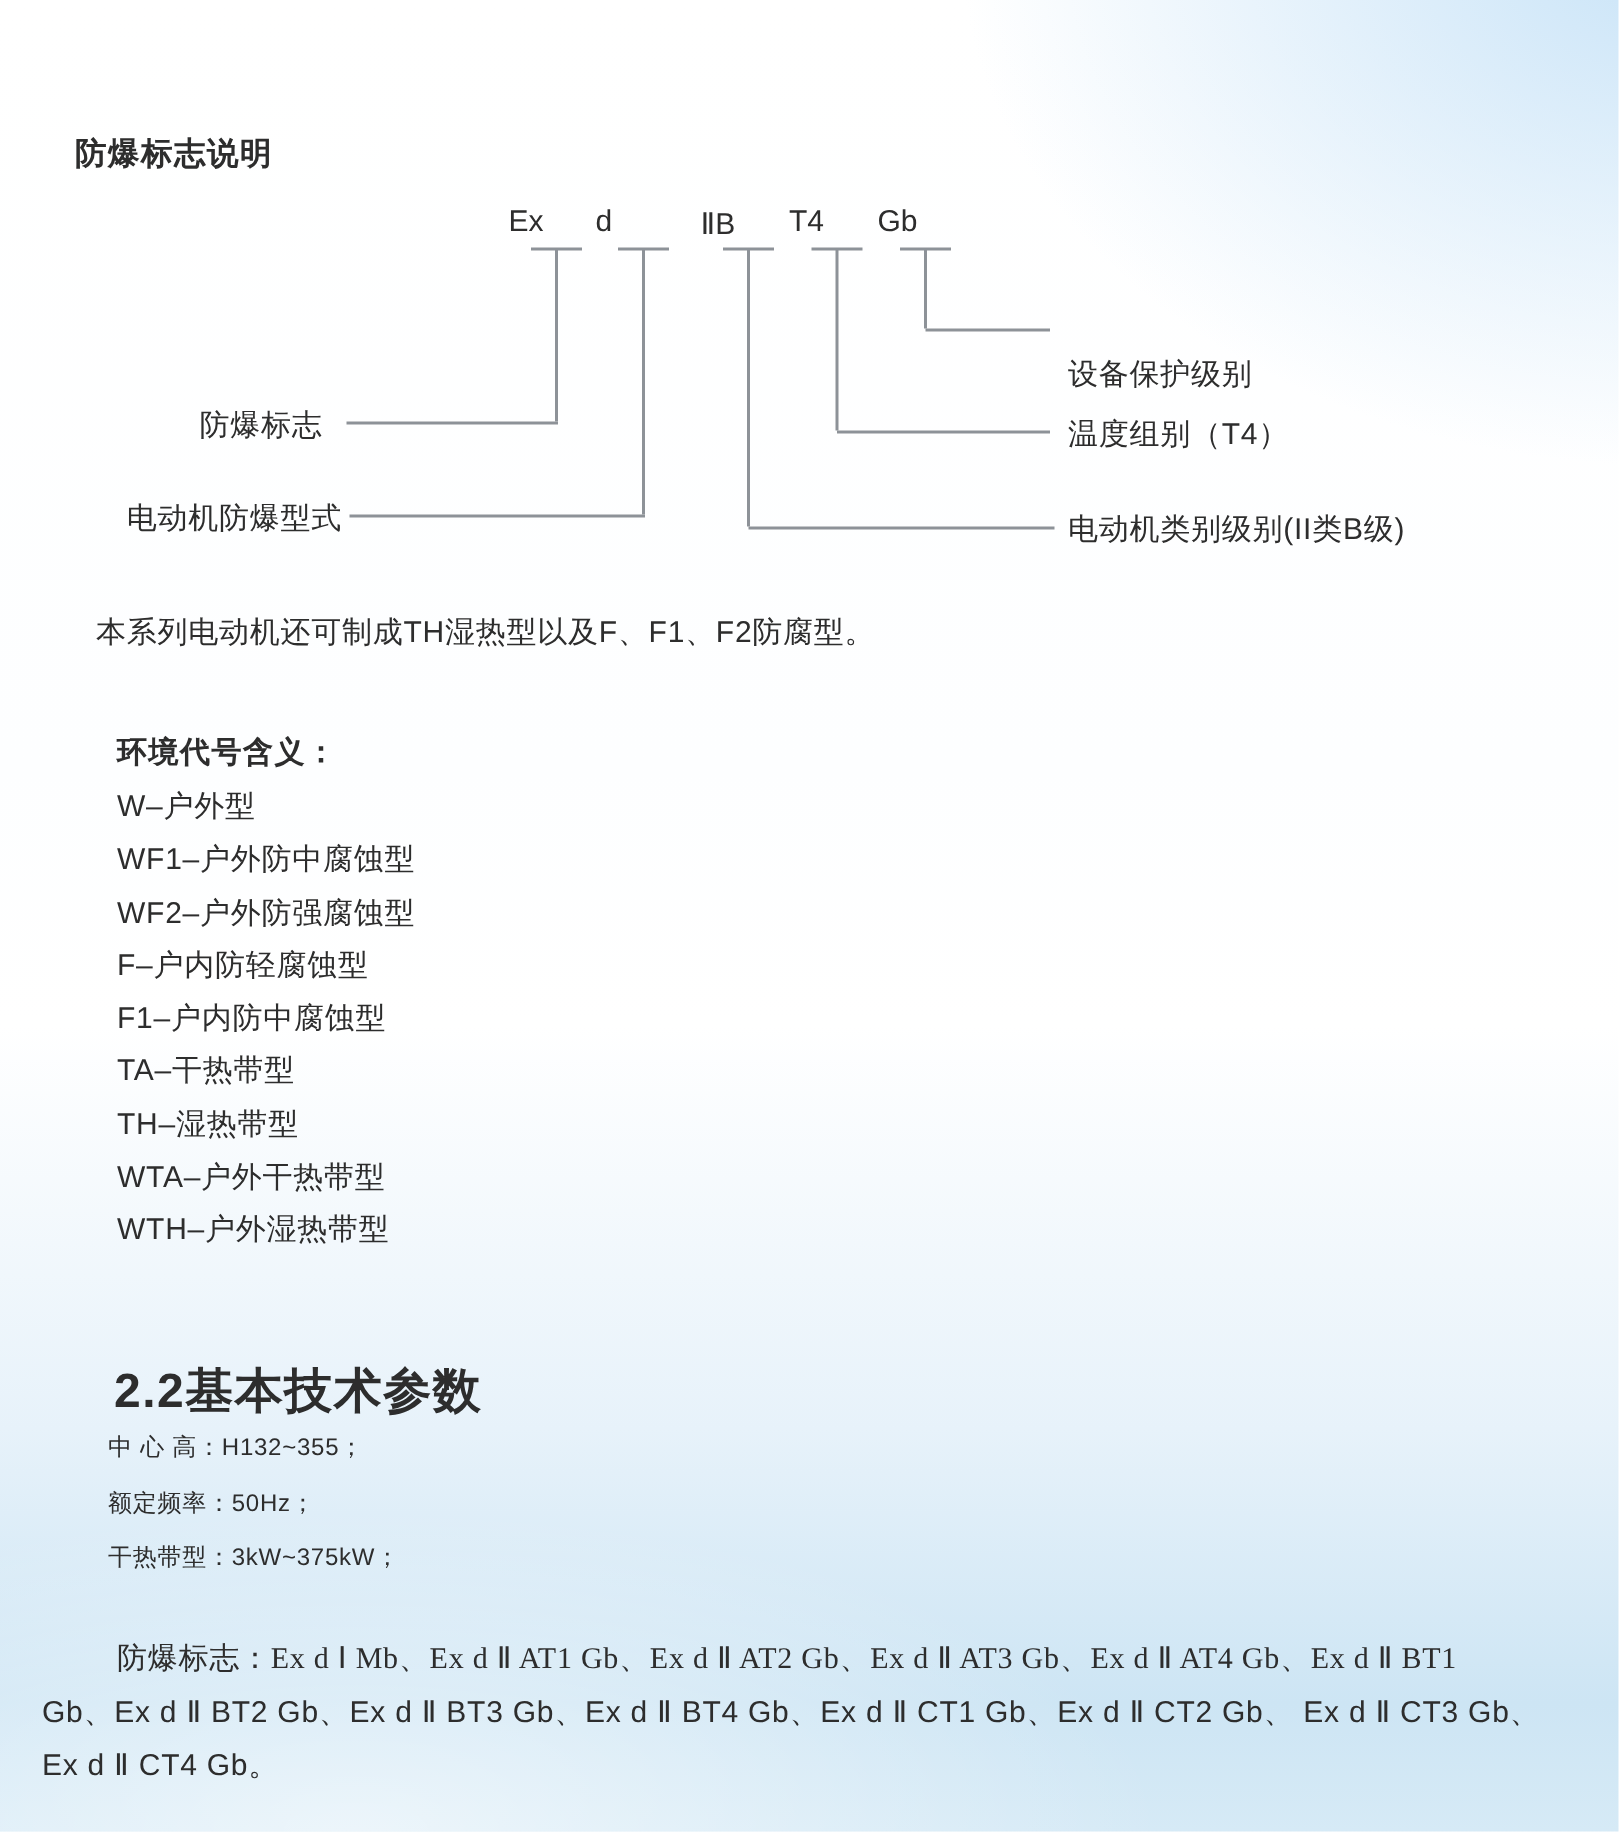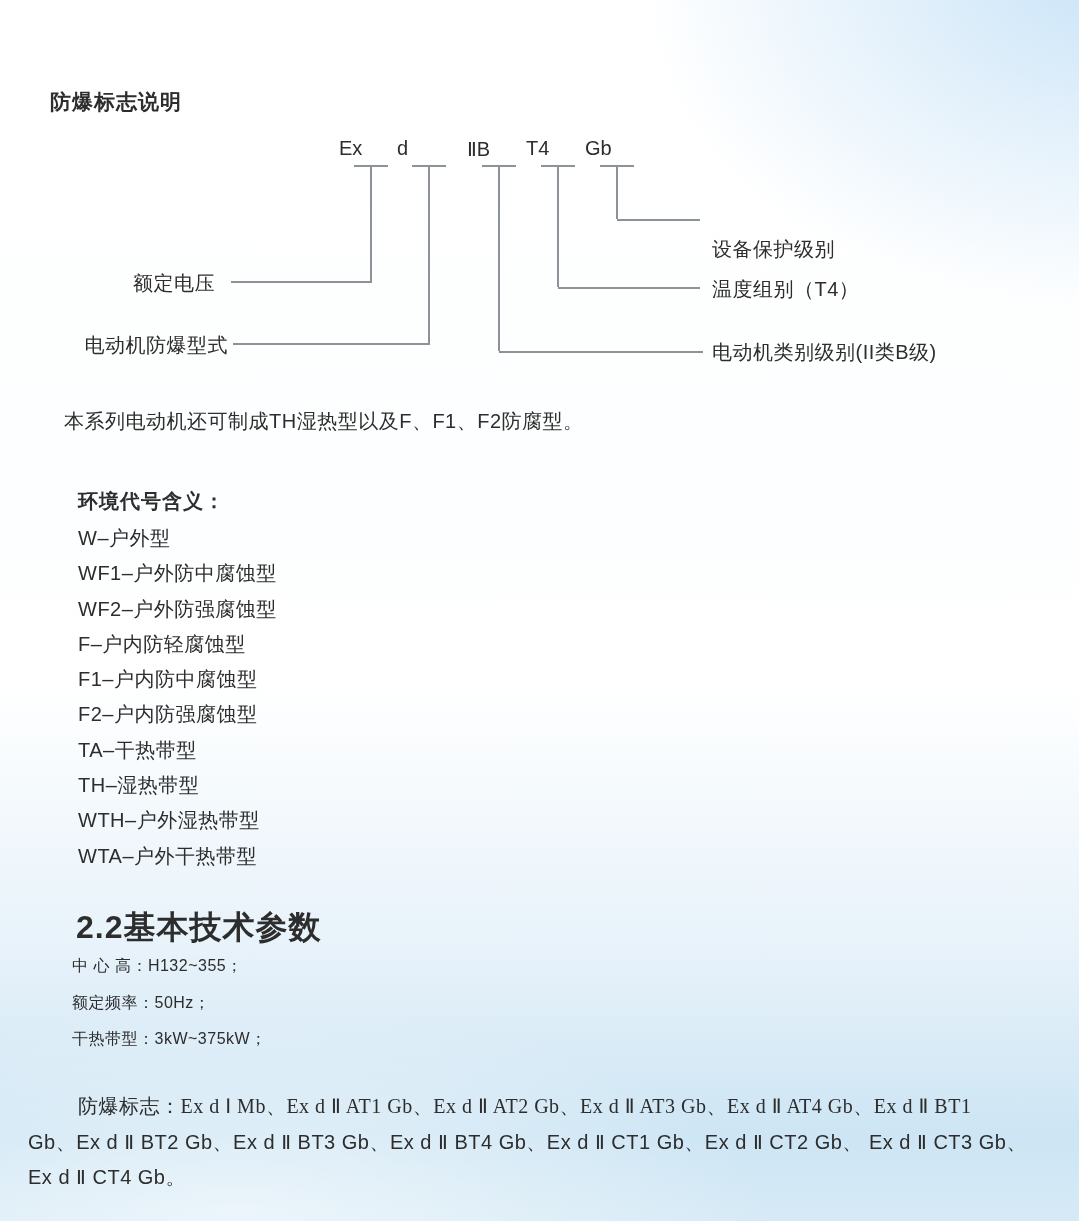--- a/index.html
+++ b/index.html
@@ -58,39 +58,38 @@
   <div class="abs hline" style="left:617px;top:219px;width:83px;"></div>
   <div class="abs hline" style="left:558px;top:287px;width:142px;"></div>
   <div class="abs hline" style="left:499px;top:351px;width:204px;"></div>
   <div class="abs hline" style="left:231px;top:281px;width:141px;"></div>
   <div class="abs hline" style="left:233px;top:343px;width:197px;"></div>
 
   <div class="abs dlabel" style="left:712px;top:208px;margin-top:28px;">设备保护级别</div>
   <div class="abs dlabel" style="left:712px;top:276px;">温度组别（T4）</div>
   <div class="abs dlabel" style="left:712px;top:339px;">电动机类别级别(II类B级)</div>
 
-  <div class="abs dlabel dlabel-left" style="left:60px;top:270px;width:155px;">额定电压</div>
+  <div class="abs dlabel dlabel-left" style="left:60px;top:270px;width:155px;">防爆标志</div>
   <div class="abs dlabel dlabel-left" style="left:60px;top:332px;width:168px;">电动机防爆型式</div>
 </div>
 
 <div class="abs para" style="left:64px;top:408px;">本系列电动机还可制成TH湿热型以及F、F1、F2防腐型。</div>
 
 <div>
   <div class="abs env-head" style="left:78px;top:488px;">环境代号含义：</div>
   <div class="abs env-list" style="left:78px;top:521px;">
     <div>W–户外型</div>
     <div>WF1–户外防中腐蚀型</div>
     <div>WF2–户外防强腐蚀型</div>
     <div>F–户内防轻腐蚀型</div>
     <div>F1–户内防中腐蚀型</div>
-    <div>F2–户内防强腐蚀型</div>
     <div>TA–干热带型</div>
     <div>TH–湿热带型</div>
+    <div>WTA–户外干热带型</div>
     <div>WTH–户外湿热带型</div>
-    <div>WTA–户外干热带型</div>
   </div>
 </div>
 
 <div>
   <div class="abs sec-head" style="left:76px;top:906px;">2.2基本技术参数</div>
   <div class="abs param-lines" style="left:72px;top:948px;">
     <div>中 心 高：H132~355；</div>
     <div>额定频率：50Hz；</div>
     <div>干热带型：3kW~375kW；</div>
   </div>

